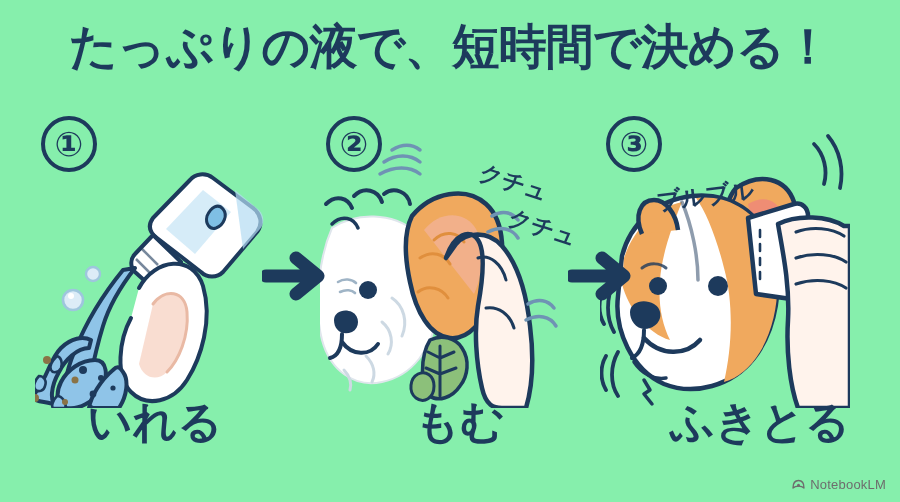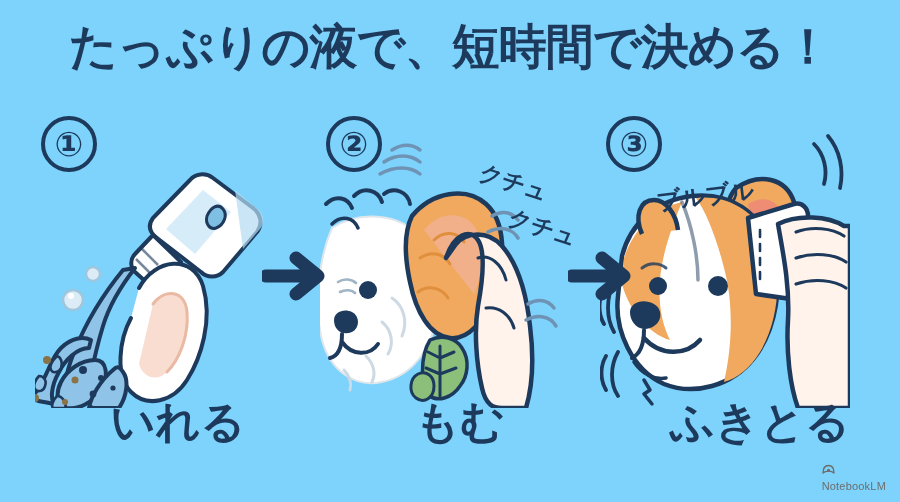--- a/index.html
+++ b/index.html
@@ -11,21 +11,21 @@
     height: 502px;
     background: #fdfdfd;
     font-family: "Liberation Sans", sans-serif;
     overflow: hidden;
     position: relative;
   }
   #infographic {
     position: relative;
     width: 900px;
     height: 502px;
-    background: #7dd3fc;
+    background: #86efac;
     text-decoration: underline;
   }
 
   
   .title-bar {
     position: absolute;
     top: 20px;
     left: 0;
     width: 900px;
     text-align: center;
@@ -109,21 +109,21 @@
     top: 0;
     width: 260px;
     text-align: center;
     font-family: "DejaVu Sans", "Liberation Sans", sans-serif;
     font-size: 44px;
     font-weight: bold;
     color: #1d3a5c;
     line-height: 1.1;
     white-space: nowrap;
   }
-  .caption-1 { left: 48px; }
+  .caption-1 { left: 25px; }
   .caption-2 { left: 330px; }
   .caption-3 { left: 630px; }
 
   
   .onomatopoeia {
     position: absolute;
     font-family: "DejaVu Sans", "Liberation Sans", sans-serif;
     font-weight: bold;
     color: #1d3a5c;
     white-space: nowrap;
@@ -150,25 +150,25 @@
     transform: rotate(-7deg);
     transform-origin: left top;
   }
 
   
   .watermark {
     position: absolute;
     right: 14px;
     bottom: 10px;
     display: flex;
+    align-items: center;
     gap: 5px;
     color: #6d6d6d;
-    font-size: 11px;
+    font-size: 13px;
     font-family: "Liberation Sans", sans-serif;
-    flex-direction: column;
   }
   .watermark-label { letter-spacing: 0.2px; }
 </style>
 </head>
 <body>
 
 <div id="infographic">
 
   <div class="title-bar">
     <span class="title-text">たっぷりの液で、短時間で決める！</span>

